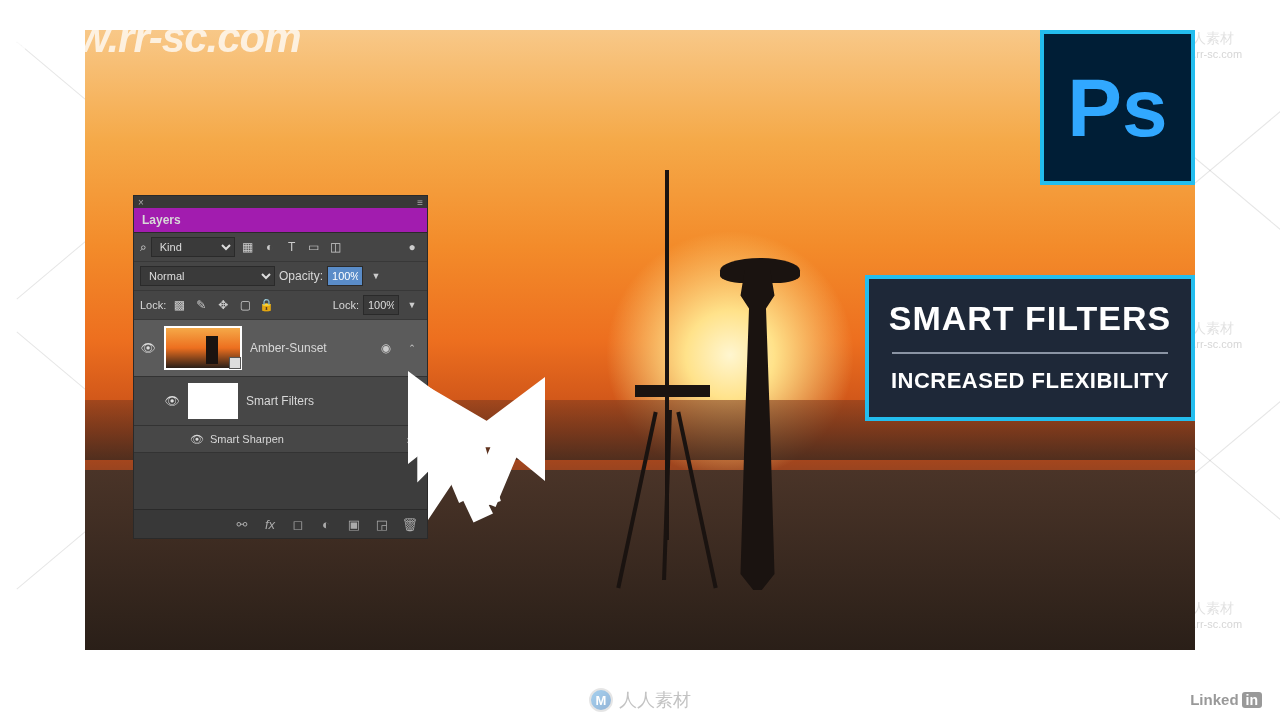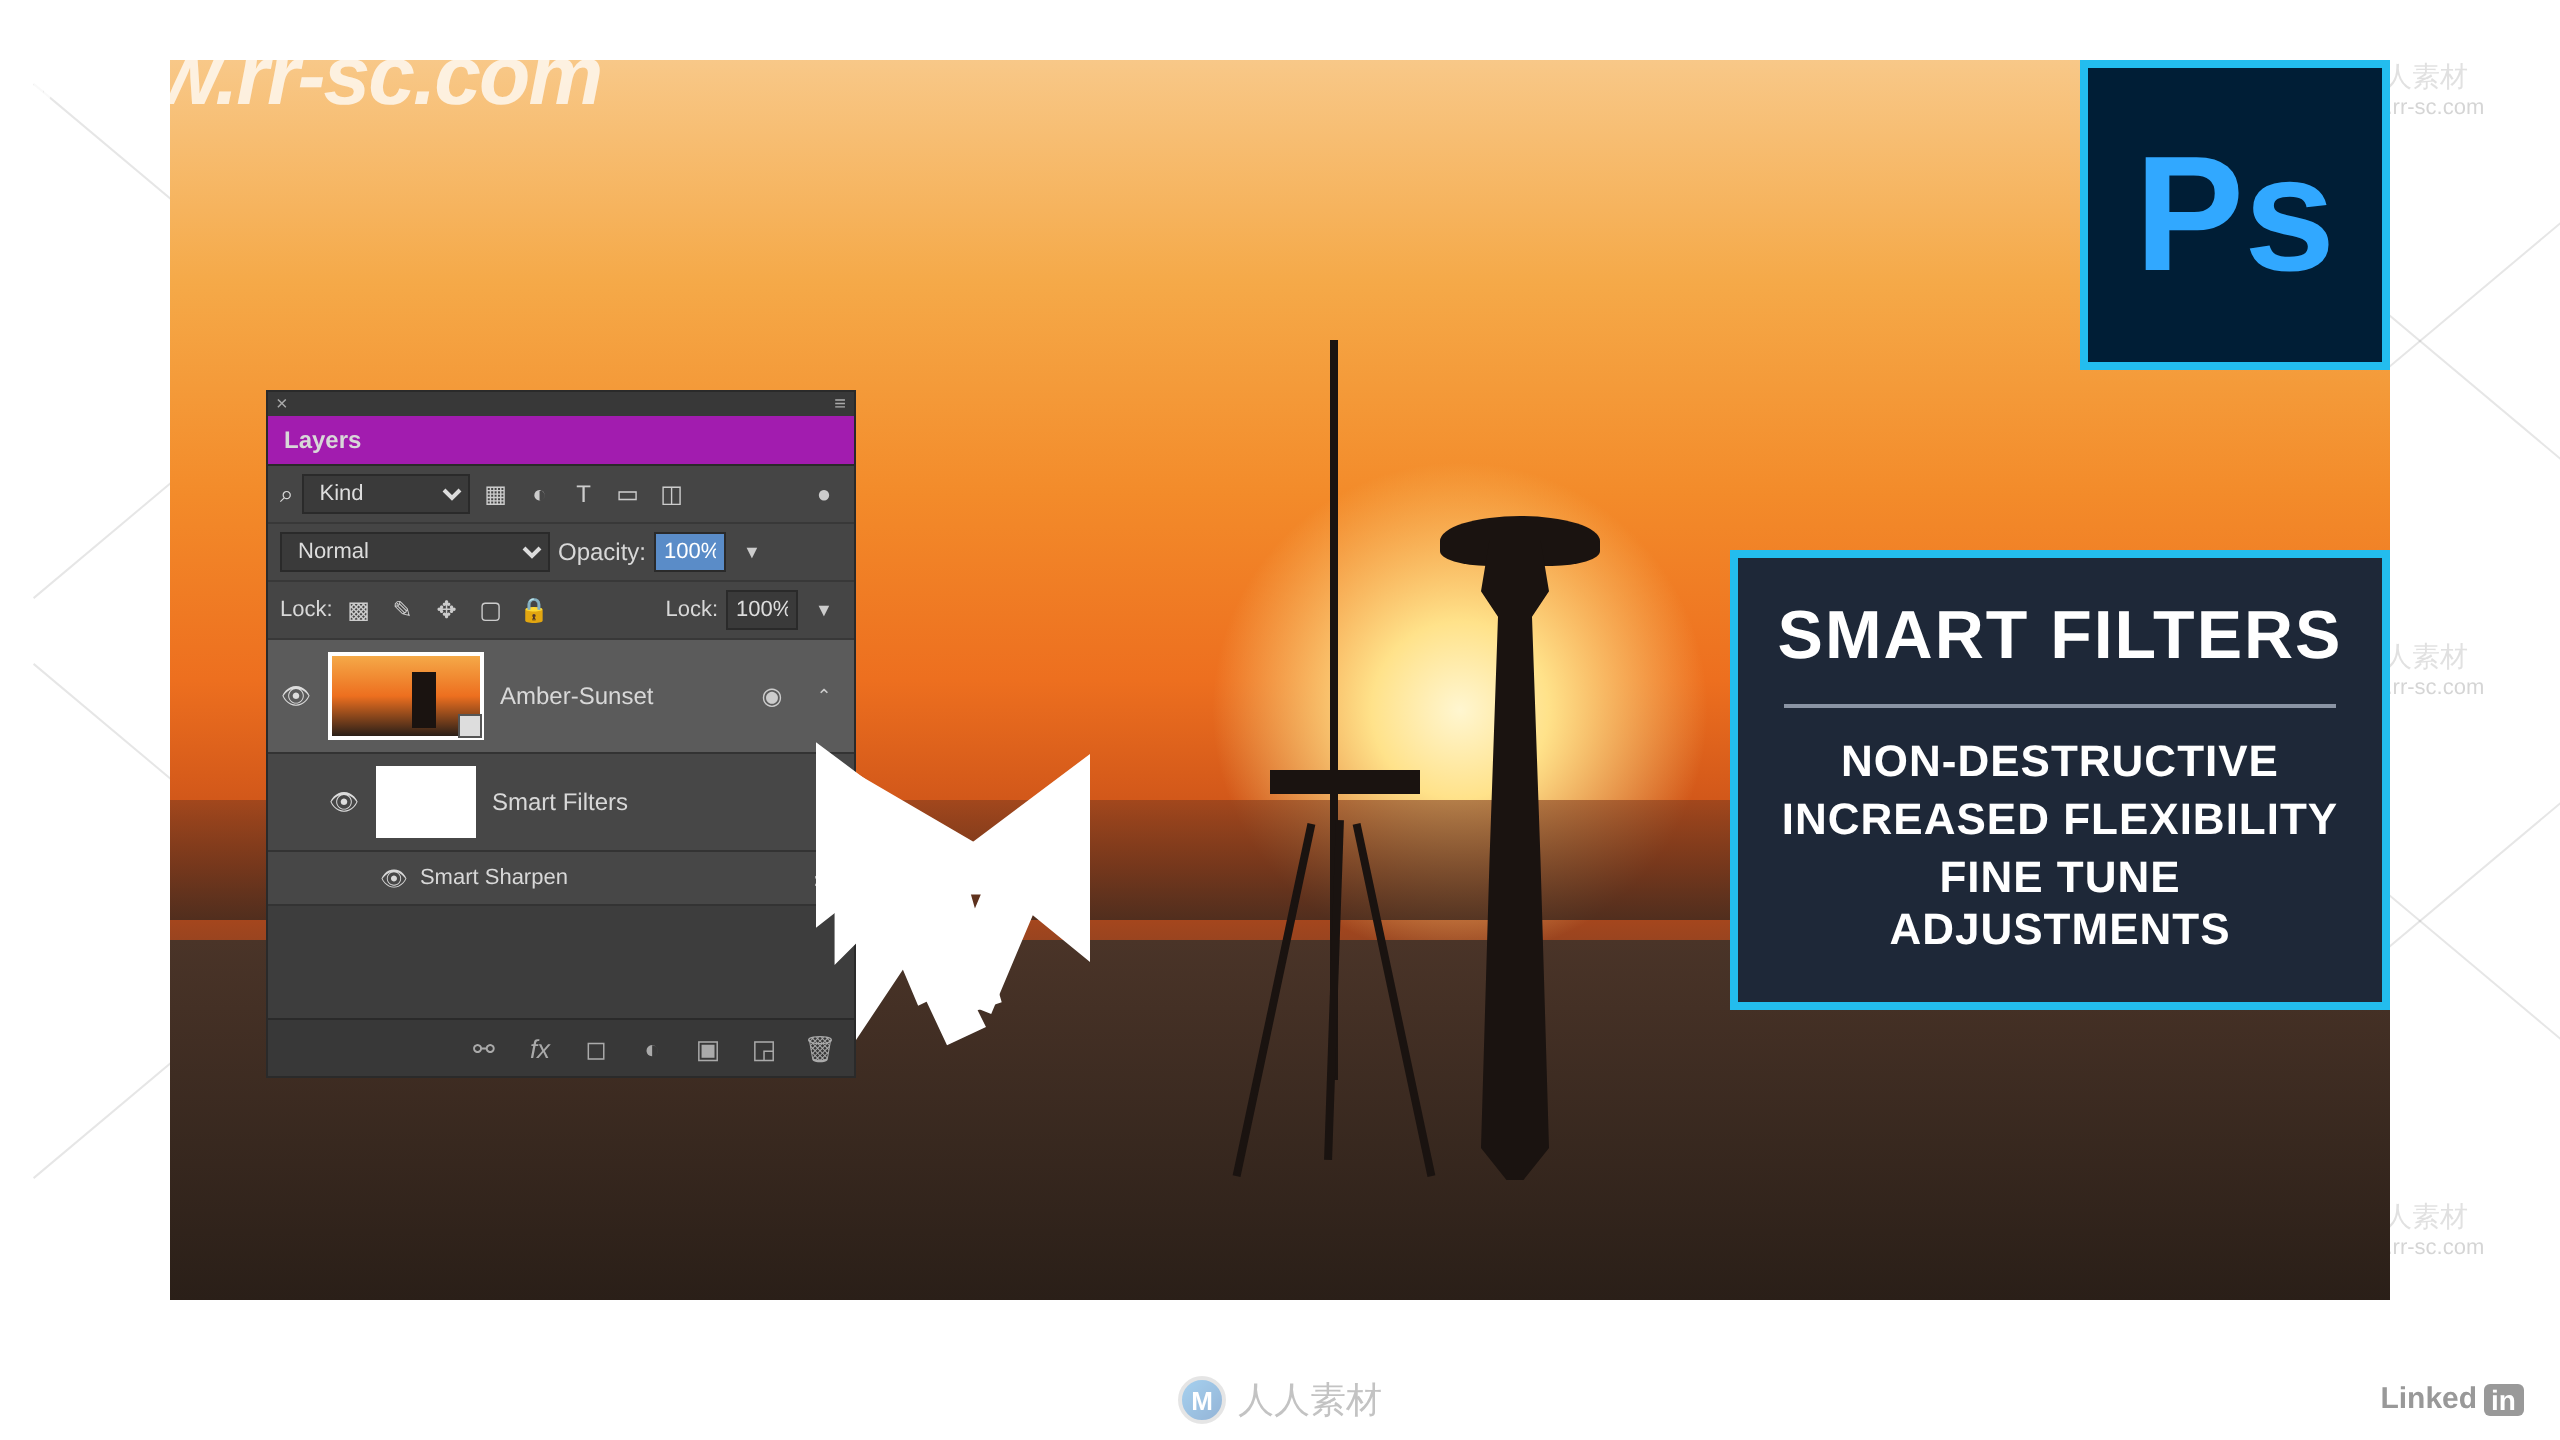--- a/index.html
+++ b/index.html
@@ -459,23 +459,21 @@
   <polygon points="0,0 80,60 50,64 80,130 55,142 28,78 0,100" fill="#fff"></polygon>
 </svg>
 
 <div class="ps-box">
   <span class="ps-text">Ps</span>
 </div>
 
 <div class="info-box">
   <div class="info-title">SMART FILTERS</div>
   <hr class="info-hr">
-  <div class="info-line">NON-DESTRUCTIVE</div>
   <div class="info-line">INCREASED FLEXIBILITY</div>
-  <div class="info-line">FINE TUNE ADJUSTMENTS</div>
 </div>
 
 <div class="linkedin">
   <span>Linked</span>
     <span class="in">in</span>
 </div>
 
 <div class="bottom-wm">
   <div class="circ">M</div>
   <div class="txt">人人素材</div>

